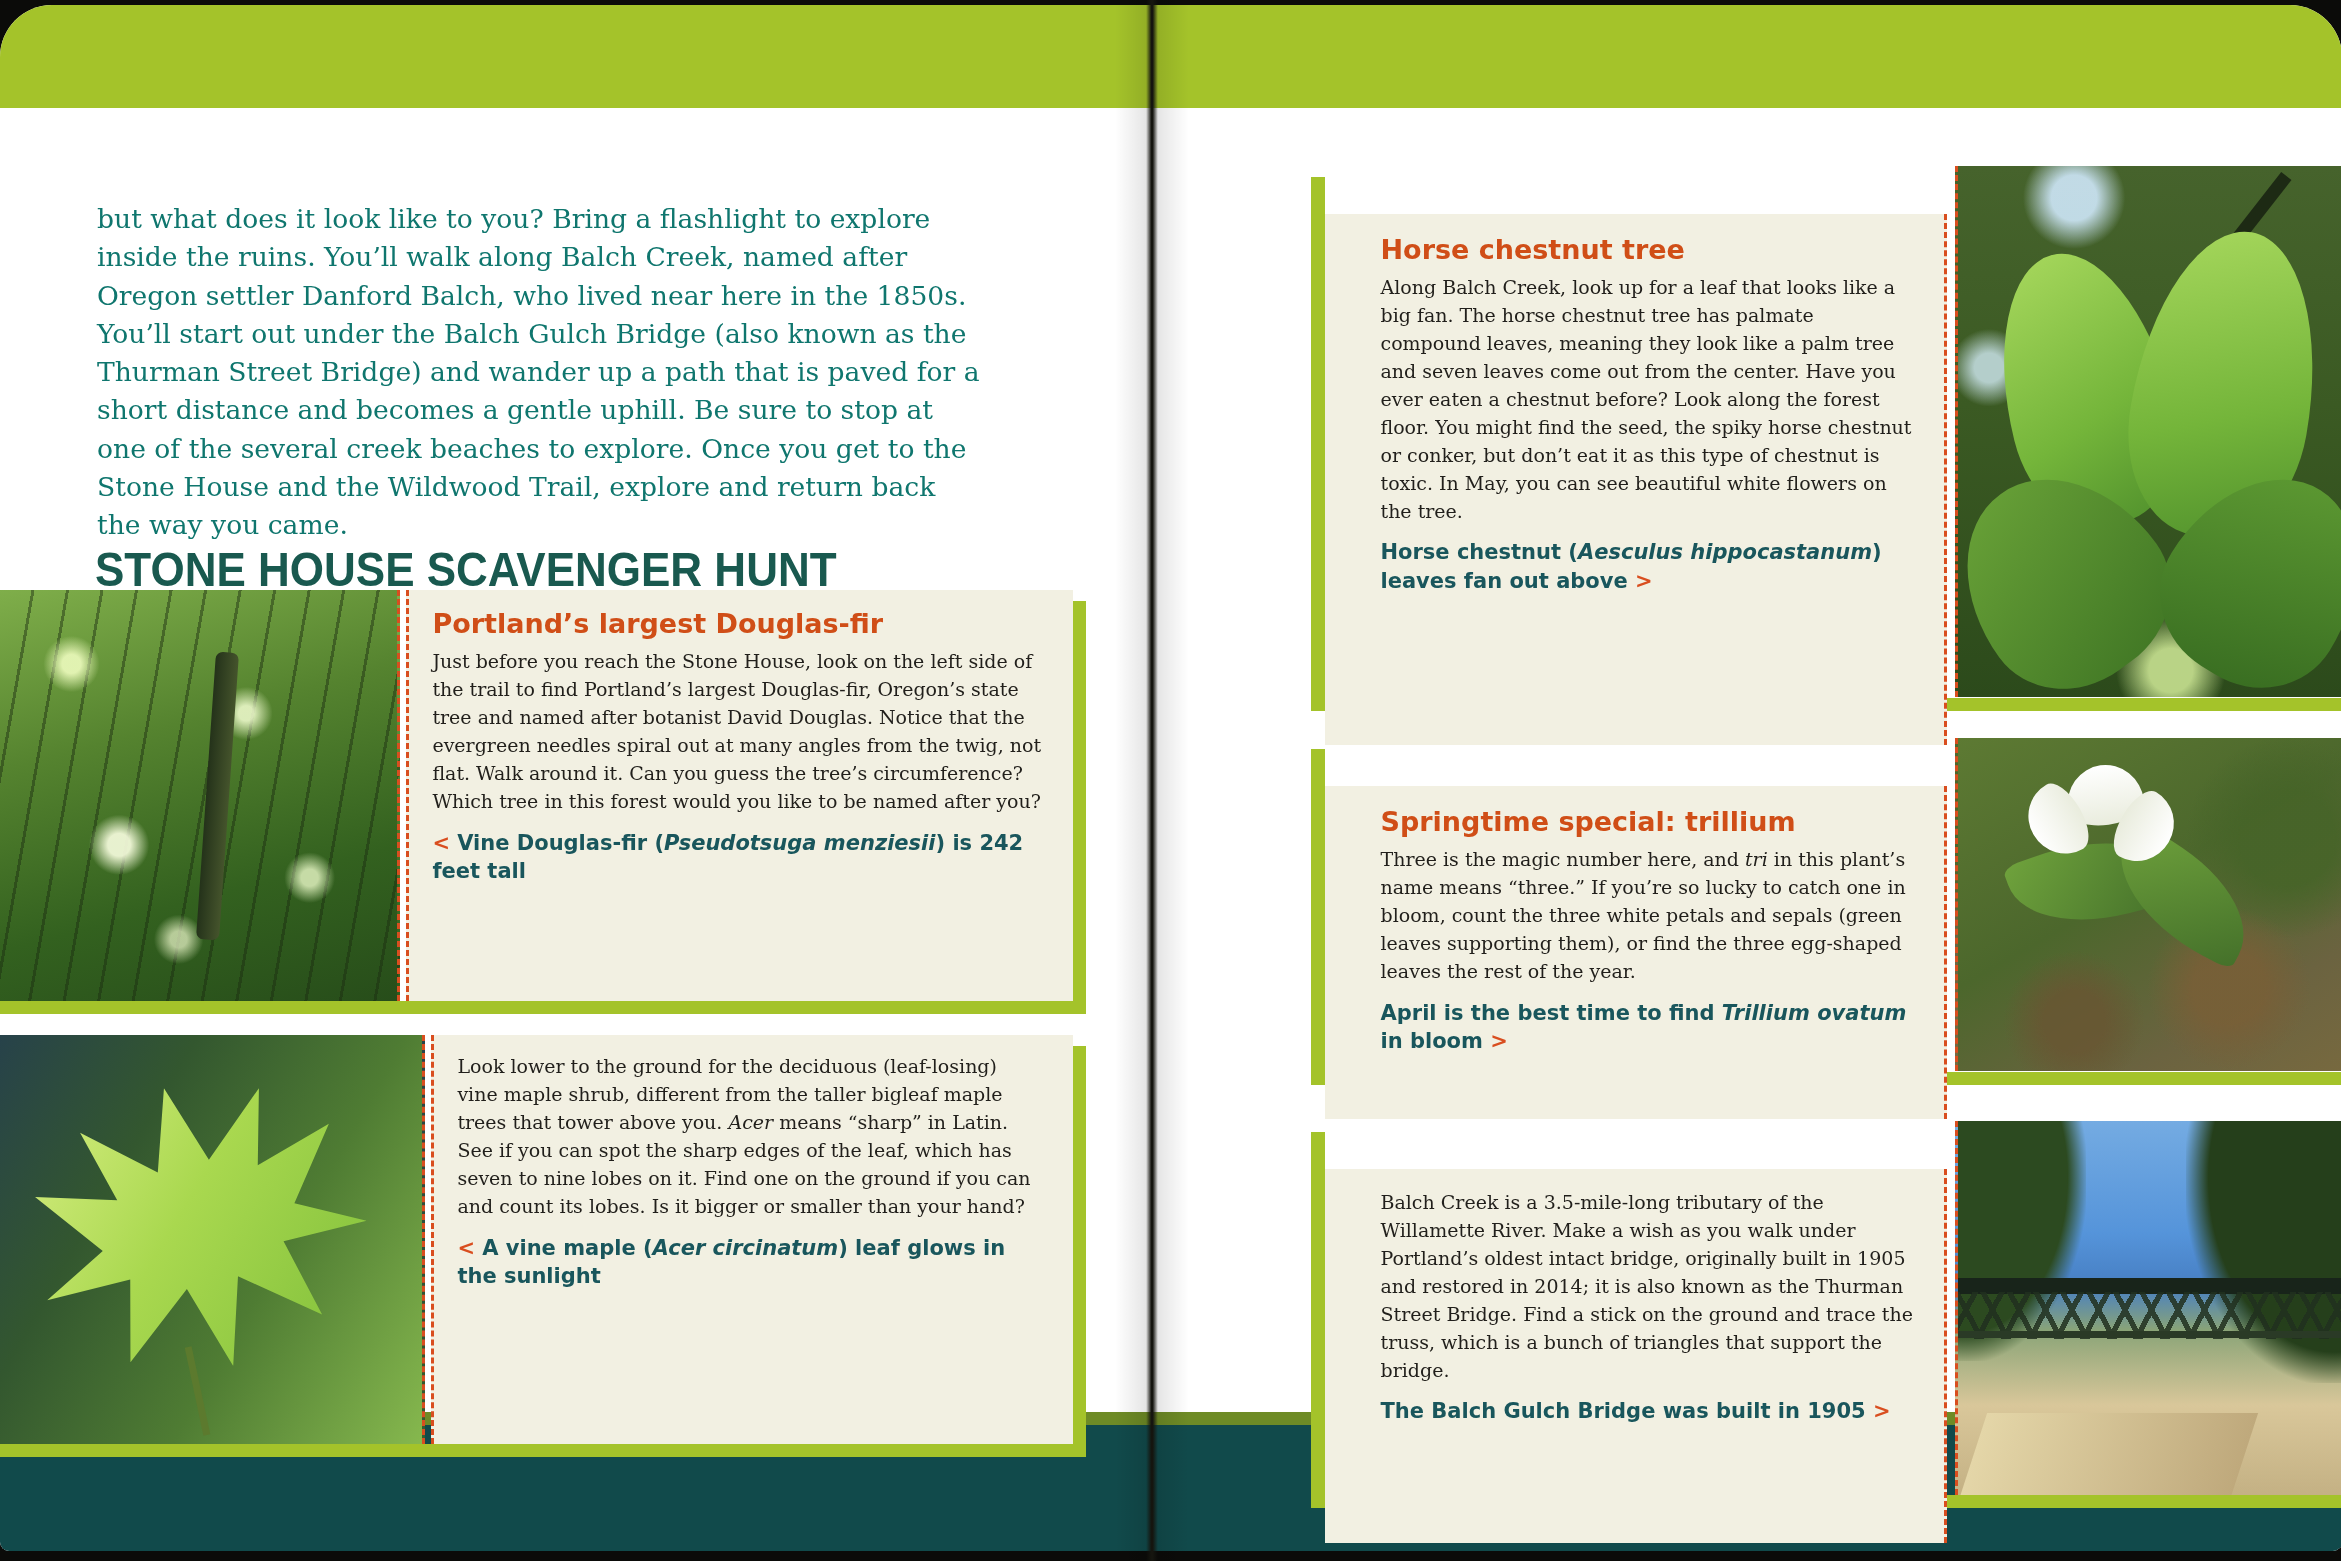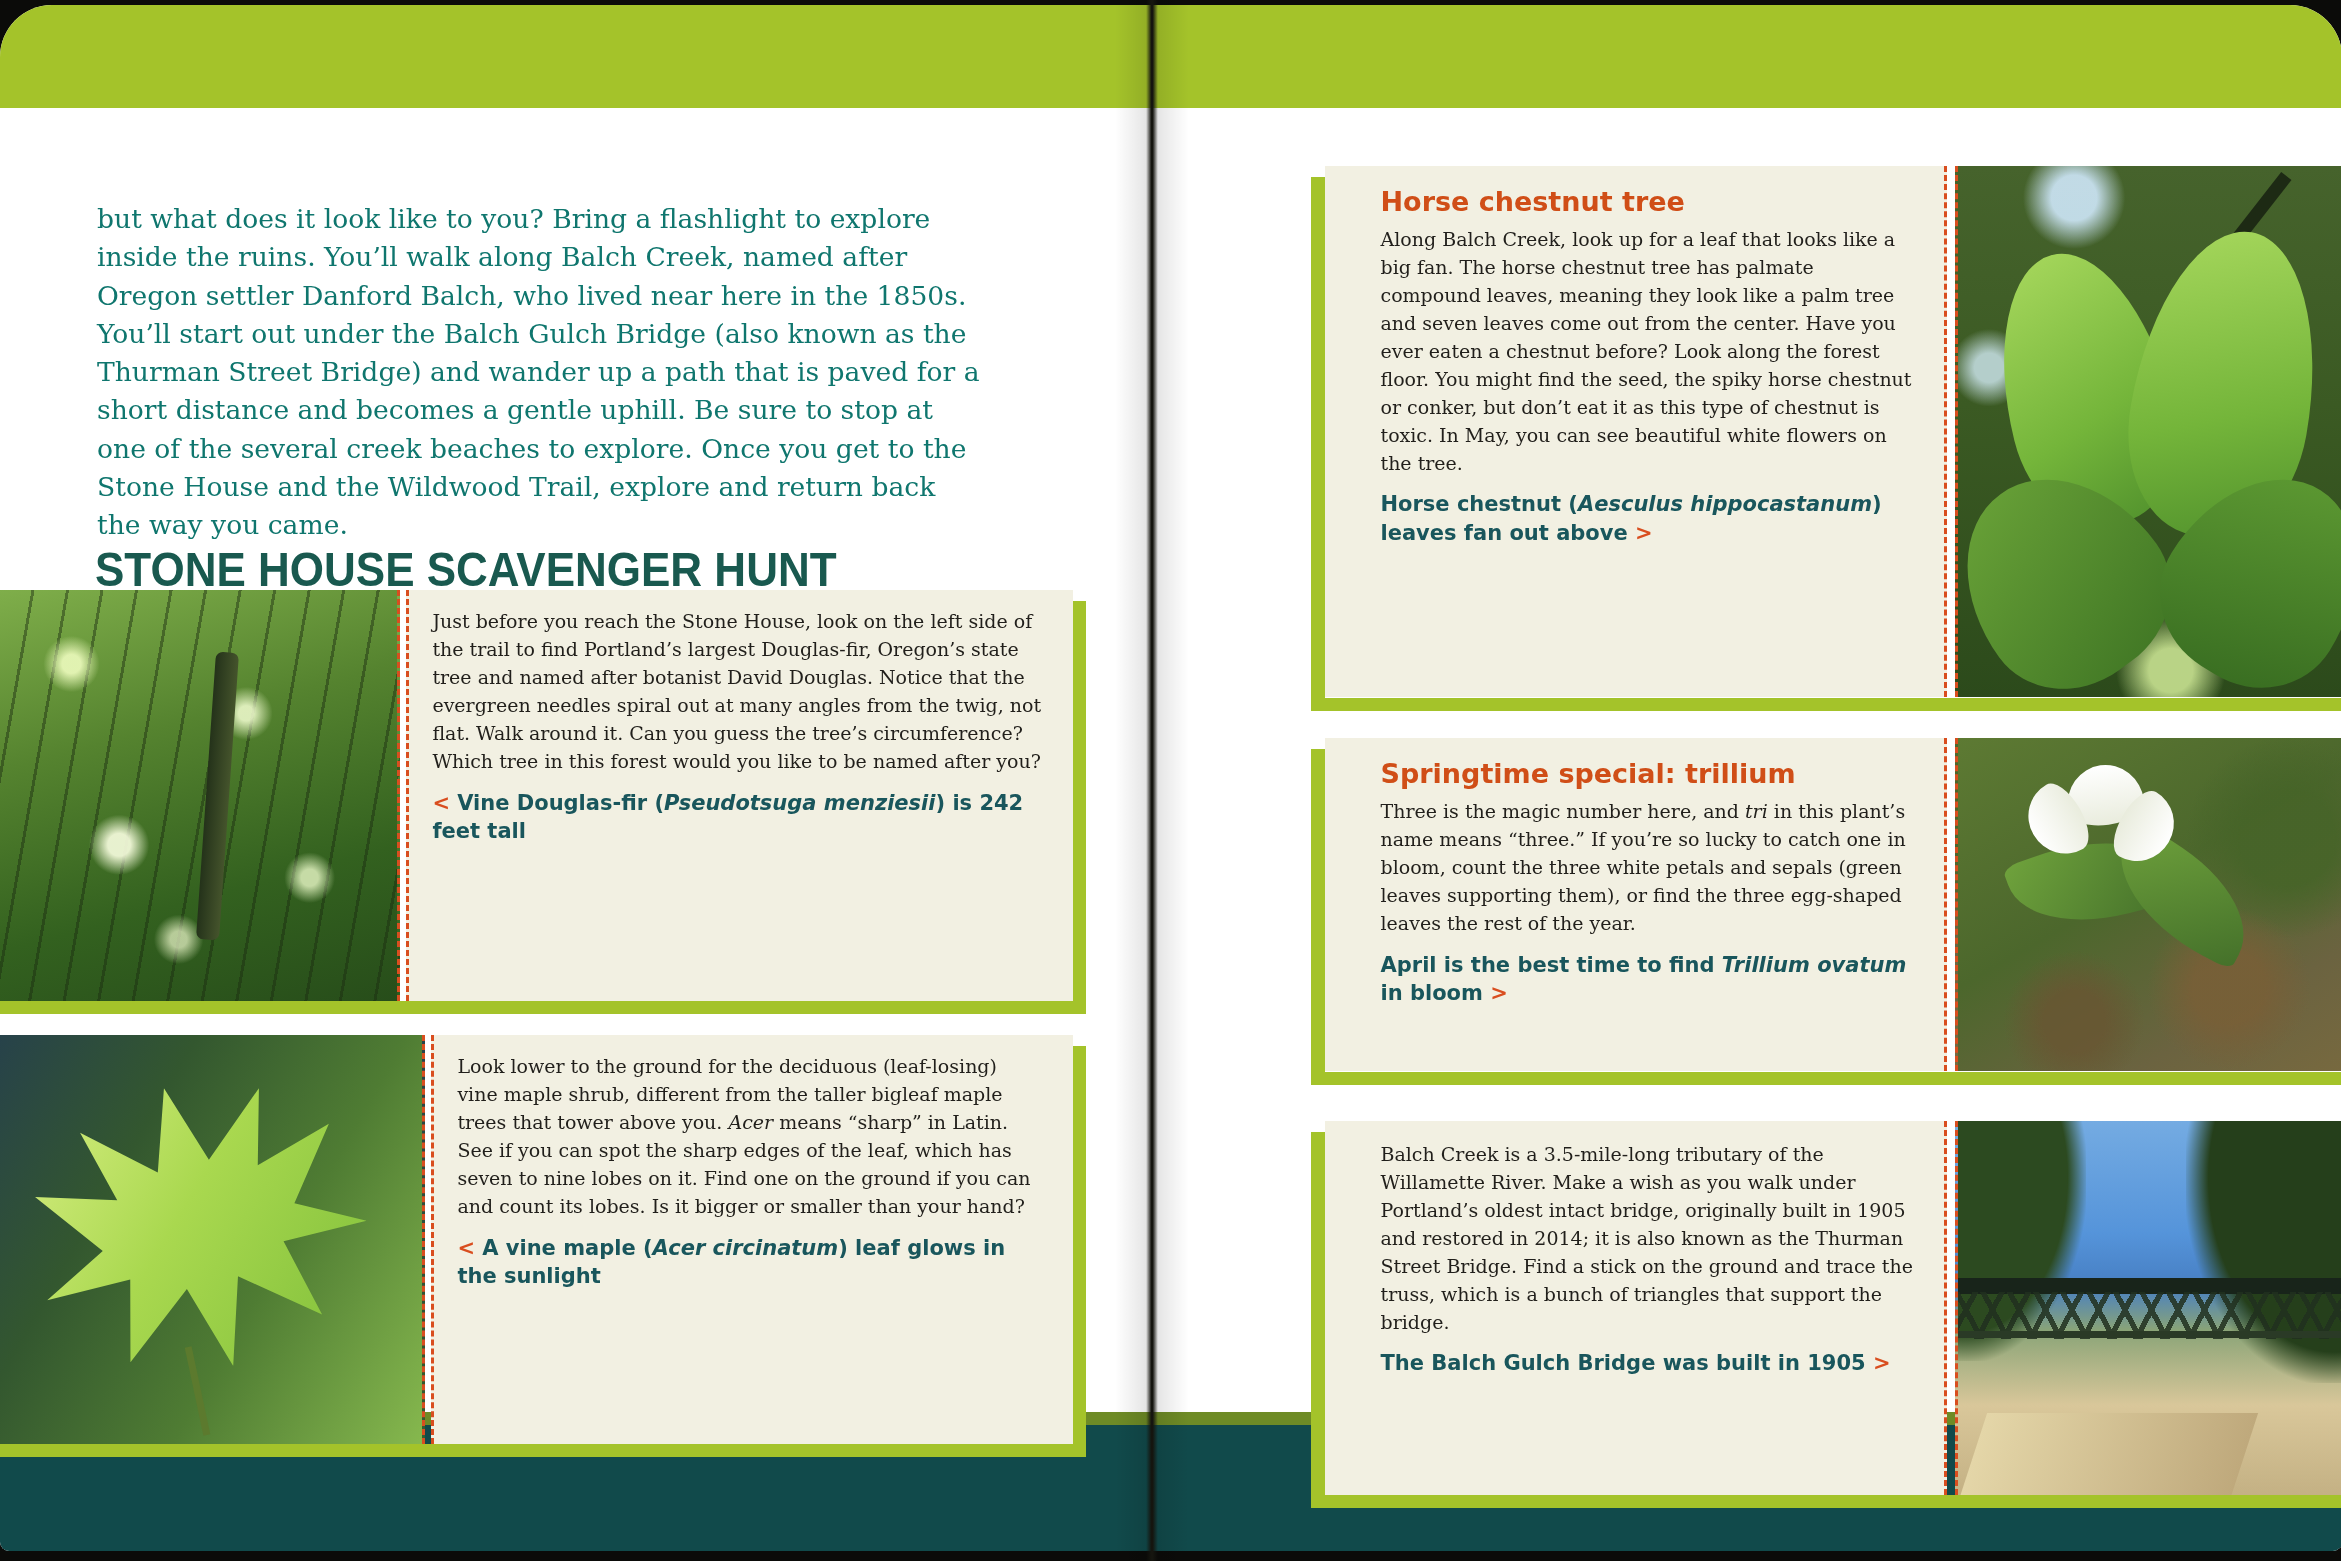--- a/index.html
+++ b/index.html
@@ -31,21 +31,21 @@
          font-weight:800;font-size:44px;letter-spacing:0px;color:#19594f;z-index:2;
          transform:scaleY(1.08);transform-origin:left top;}
 
   
   .row{position:absolute;z-index:2;}
   .lime-b{position:absolute;left:0;right:0;bottom:0;height:13.5px;background:#a4c32a;}
   .lime-r{position:absolute;right:0;top:10.8px;bottom:13.5px;width:13.5px;background:#a4c32a;}
   .lime-l{position:absolute;left:0;top:10.8px;bottom:13.5px;width:13.5px;background:#a4c32a;}
   .card-box{position:absolute;top:0;background:#f2f0e2;box-sizing:border-box;}
   .card-box.left-page{border-left:3.6px dashed #d94e1f;padding:18px 31px 0 23.4px;}
-  .card-box.right-page{border-right:3.6px dashed #d94e1f;padding:20px 25px 0 56px;}
+  .card-box.right-page{border-right:3.6px dashed #d94e1f;padding:20px 25px 0 56px;margin-top:48px;}
   .card-title{font-family:"DejaVu Sans",sans-serif;font-weight:bold;font-size:27px;
               color:#d04e17;margin:0 0 9px 0;}
   .card-body{font-size:19px;line-height:1.47;color:#211f1b;}
   .card-body em{font-style:italic;}
   .caption{font-family:"DejaVu Sans",sans-serif;font-weight:bold;font-size:21px;
            line-height:1.35;color:#19565c;margin-top:12.6px;}
   .caption em{font-style:italic;}
   .caption .arrow{color:#d94e1f;font-weight:900;}
   .caption .arrow.lead{margin-right:7.2px;}
   .caption .arrow.trail{margin-left:7.2px;}
@@ -130,20 +130,21 @@
   <p class="intro">but what does it look like to you? Bring a flashlight to explore inside the ruins. You’ll walk along Balch Creek, named after Oregon settler Danford Balch, who lived near here in the 1850s. You’ll start out under the Balch Gulch Bridge (also known as the Thurman Street Bridge) and wander up a path that is paved for a short distance and becomes a gentle uphill. Be sure to stop at one of the several creek beaches to explore. Once you get to the Stone House and the Wildwood Trail, explore and return back the way you came.</p>
   <h2 class="section-heading">STONE HOUSE SCAVENGER HUNT</h2>
 
   <div class="row" style="left:0;top:585px;width:1086px;height:424px;">
     <div class="photo ph-forest edge-r" style="left:0;top:0;width:397px;height:411px;">
       <div class="shape trunk"></div>
     </div>
     <div class="lime-r"></div>
     <div class="lime-b"></div>
     <div class="card-box left-page" style="left:406px;width:667px;height:411px;">
+      <h3 class="card-title">Portland’s largest Douglas-fir</h3>
       <div class="card-body"><span>Just before you reach the Stone House, look on the left side of the trail to find Portland’s largest Douglas-fir, Oregon’s state tree and named after botanist David Douglas. Notice that the evergreen needles spiral out at many angles from the twig, not flat. Walk around it. Can you guess the tree’s circumference? Which tree in this forest would you like to be named after you?</span></div>
       <div class="caption"><span class="arrow lead">&lt;</span><span><span>Vine Douglas-fir (</span><em>Pseudotsuga menziesii</em><span>) is 242 feet tall</span></span></div>
     </div>
   </div>
 
   <div class="row" style="left:0;top:1030px;width:1086px;height:422px;">
     <div class="photo ph-maple edge-r" style="left:0;top:0;width:422px;height:409px;">
       <div class="shape maple-leaf"></div>
       <div class="shape maple-stem"></div>
     </div>

